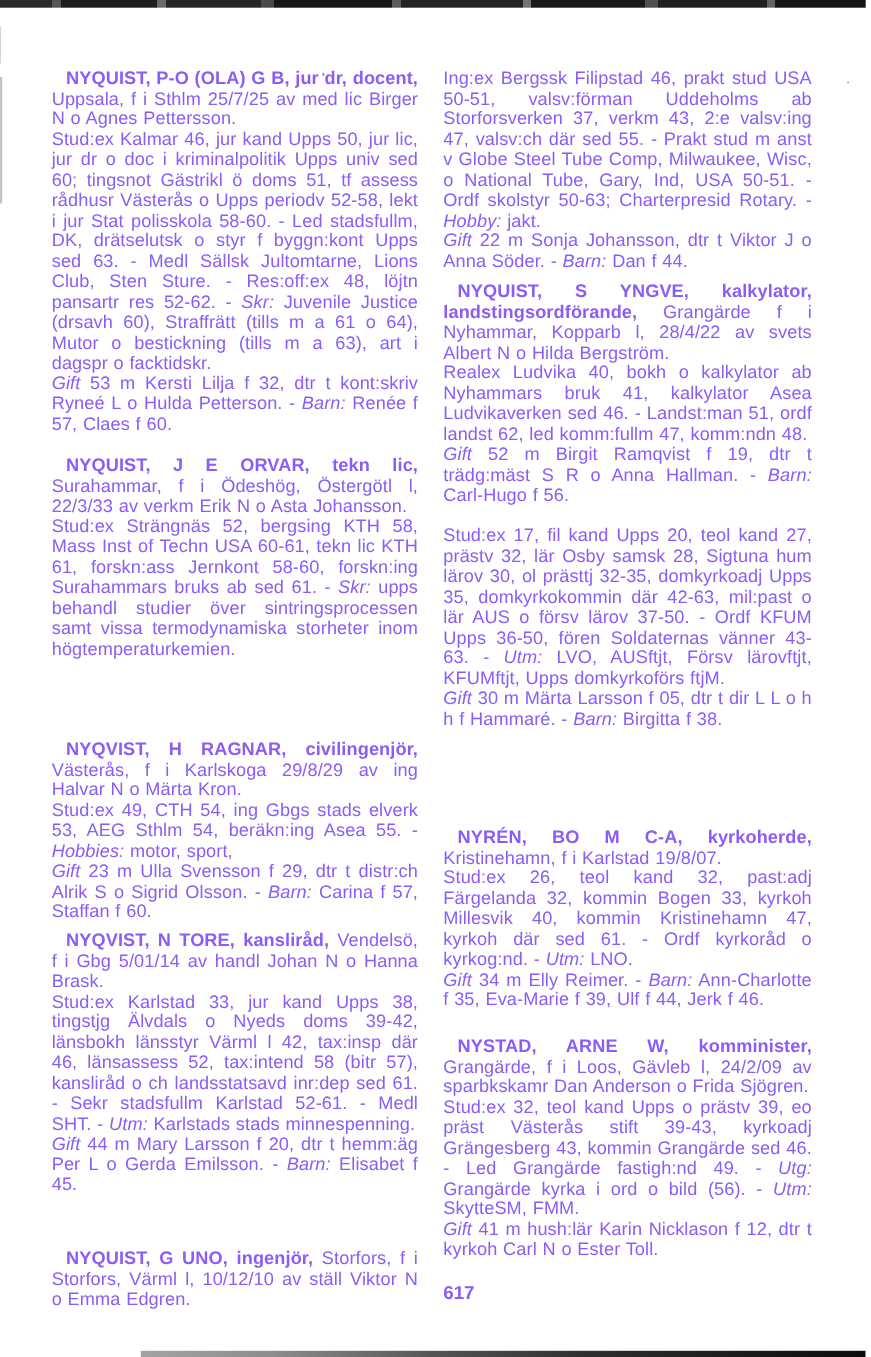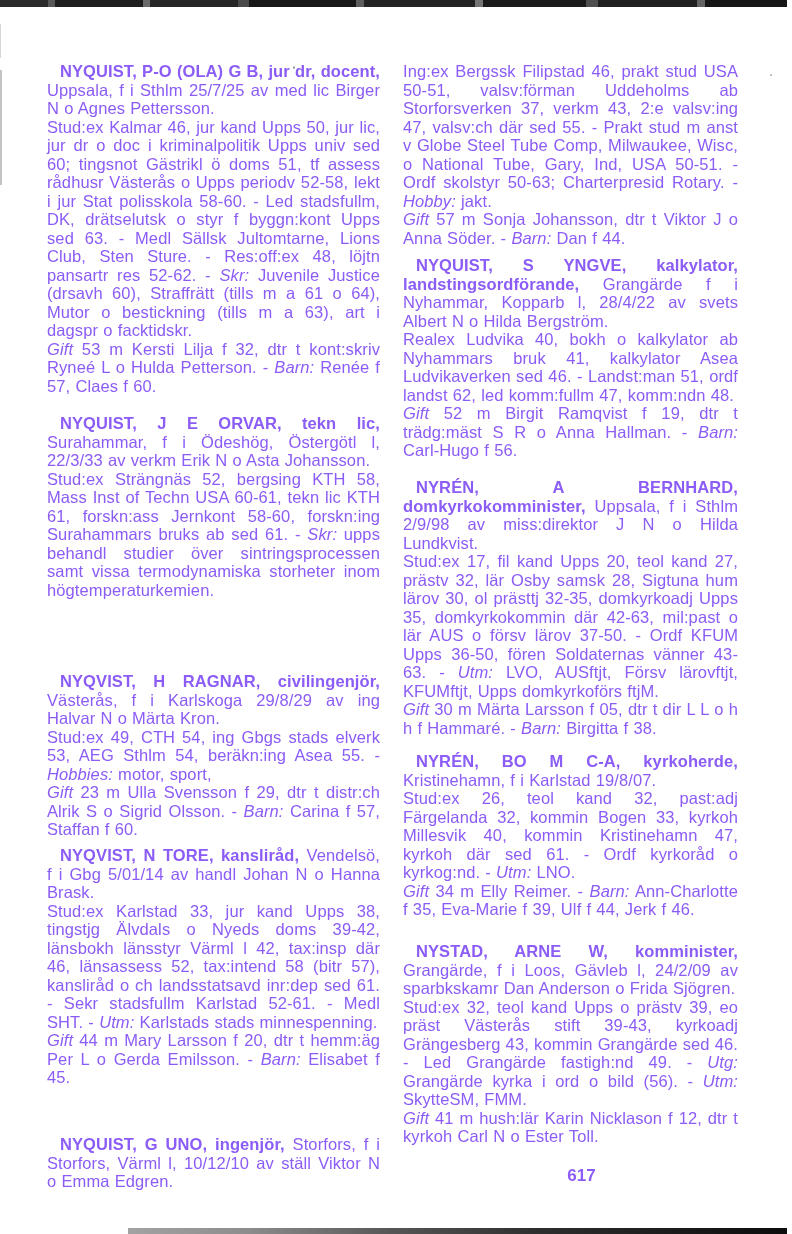--- a/index.html
+++ b/index.html
@@ -23,24 +23,24 @@
     text-align: justify;
     word-spacing: 0.5px;
     letter-spacing: 0.1px;
   }
   .indent { text-indent: 13px; }
   .b { font-weight: 700; }
   .i { font-style: italic; }
   .n { font-style: normal; }
   .page-number {
     position: absolute;
-    left: 414px;
+    left: 403px;
     width: 335px;
     top: 1166px;
-    text-align: center;
+    text-align: left;
     font-size: 17px;
     font-weight: 700;
   }
   
   .scan-edge-top {
     position: absolute; top: 0; left: 0; width: 792px; height: 7px;
     background: linear-gradient(90deg,
       #2a2a2a 0 6%, #575757 6% 7%, #1e1e1e 7% 18%, #6a6a6a 18% 19%,
       #262626 19% 30%, #4a4a4a 30% 31.5%, #181818 31.5% 45%, #5d5d5d 45% 46%,
       #232323 46% 60%, #747474 60% 61%, #1a1a1a 61% 74%, #4f4f4f 74% 75.5%,
@@ -85,29 +85,28 @@
         <p class="para"><span class="n">Stud:ex Karlstad 33, jur kand Upps 38, tingstjg Älvdals o Nyeds doms 39-42, länsbokh länsstyr Värml l 42, tax:insp där 46, länsassess 52, tax:intend 58 (bitr 57), kansliråd o ch landsstatsavd inr:dep sed 61. - Sekr stadsfullm Karlstad 52-61. - Medl SHT. - </span><span class="i">Utm:</span><span class="n"> Karlstads stads minnespenning.</span></p>
         <p class="para"><span class="i">Gift</span><span class="n"> 44 m Mary Larsson f 20, dtr t hemm:äg Per L o Gerda Emilsson. - </span><span class="i">Barn:</span><span class="n"> Elisabet f 45.</span></p>
       </section>
       <section class="entry" style="top: 1135px;">
         <p class="para indent"><span class="b">NYQUIST, G UNO, ingenjör,</span><span class="n"> Storfors, f i Storfors, Värml l, 10/12/10 av ställ Viktor N o Emma Edgren.</span></p>
       </section>
     </div>
   <div class="column column-2">
       <section class="entry" style="top: 62px;">
         <p class="para"><span class="n">Ing:ex Bergssk Filipstad 46, prakt stud USA 50-51, valsv:förman Uddeholms ab Storforsverken 37, verkm 43, 2:e valsv:ing 47, valsv:ch där sed 55. - Prakt stud m anst v Globe Steel Tube Comp, Milwaukee, Wisc, o National Tube, Gary, Ind, USA 50-51. - Ordf skolstyr 50-63; Charterpresid Rotary. - </span><span class="i">Hobby:</span><span class="n"> jakt.</span></p>
-        <p class="para"><span class="i">Gift</span><span class="n"> 57 m Sonja Johansson, dtr t Viktor J o Anna Söder. - </span><span class="i">Barn:</span><span class="n"> Dan f 44.</span></p>
+        <p class="para"><span class="i">Gift</span><span class="n"> 22 m Sonja Johansson, dtr t Viktor J o Anna Söder. - </span><span class="i">Barn:</span><span class="n"> Dan f 44.</span></p>
       </section>
       <section class="entry" style="top: 256px;">
         <p class="para indent"><span class="b">NYQUIST, S YNGVE, kalkylator, landstingsordförande,</span><span class="n"> Grangärde f i Nyhammar, Kopparb l, 28/4/22 av svets Albert N o Hilda Bergström.</span></p>
         <p class="para"><span class="n">Realex Ludvika 40, bokh o kalkylator ab Nyhammars bruk 41, kalkylator Asea Ludvikaverken sed 46. - Landst:man 51, ordf landst 62, led komm:fullm 47, komm:ndn 48.</span></p>
         <p class="para"><span class="i">Gift</span><span class="n"> 52 m Birgit Ramqvist f 19, dtr t trädg:mäst S R o Anna Hallman. - </span><span class="i">Barn:</span><span class="n"> Carl-Hugo f 56.</span></p>
       </section>
       <section class="entry" style="top: 478px;">
-        <p class="para indent"><span class="b">NYRÉN, A BERNHARD, domkyrkokomminister,</span><span class="n"> Uppsala, f i Sthlm 2/9/98 av miss:direktor J N o Hilda Lundkvist.</span></p>
         <p class="para"><span class="n">Stud:ex 17, fil kand Upps 20, teol kand 27, prästv 32, lär Osby samsk 28, Sigtuna hum lärov 30, ol prästtj 32-35, domkyrkoadj Upps 35, domkyrkokommin där 42-63, mil:past o lär AUS o försv lärov 37-50. - Ordf KFUM Upps 36-50, fören Soldaternas vänner 43-63. - </span><span class="i">Utm:</span><span class="n"> LVO, AUSftjt, Försv lärovftjt, KFUMftjt, Upps domkyrkoförs ftjM.</span></p>
         <p class="para"><span class="i">Gift</span><span class="n"> 30 m Märta Larsson f 05, dtr t dir L L o h h f Hammaré. - </span><span class="i">Barn:</span><span class="n"> Birgitta f 38.</span></p>
       </section>
       <section class="entry" style="top: 752px;">
         <p class="para indent"><span class="b">NYRÉN, BO M C-A, kyrkoherde,</span><span class="n"> Kristinehamn, f i Karlstad 19/8/07.</span></p>
         <p class="para"><span class="n">Stud:ex 26, teol kand 32, past:adj Färgelanda 32, kommin Bogen 33, kyrkoh Millesvik 40, kommin Kristinehamn 47, kyrkoh där sed 61. - Ordf kyrkoråd o kyrkog:nd. - </span><span class="i">Utm:</span><span class="n"> LNO.</span></p>
         <p class="para"><span class="i">Gift</span><span class="n"> 34 m Elly Reimer. - </span><span class="i">Barn:</span><span class="n"> Ann-Charlotte f 35, Eva-Marie f 39, Ulf f 44, Jerk f 46.</span></p>
       </section>
       <section class="entry" style="top: 942px;">
         <p class="para indent"><span class="b">NYSTAD, ARNE W, komminister,</span><span class="n"> Grangärde, f i Loos, Gävleb l, 24/2/09 av sparbkskamr Dan Anderson o Frida Sjögren.</span></p>

